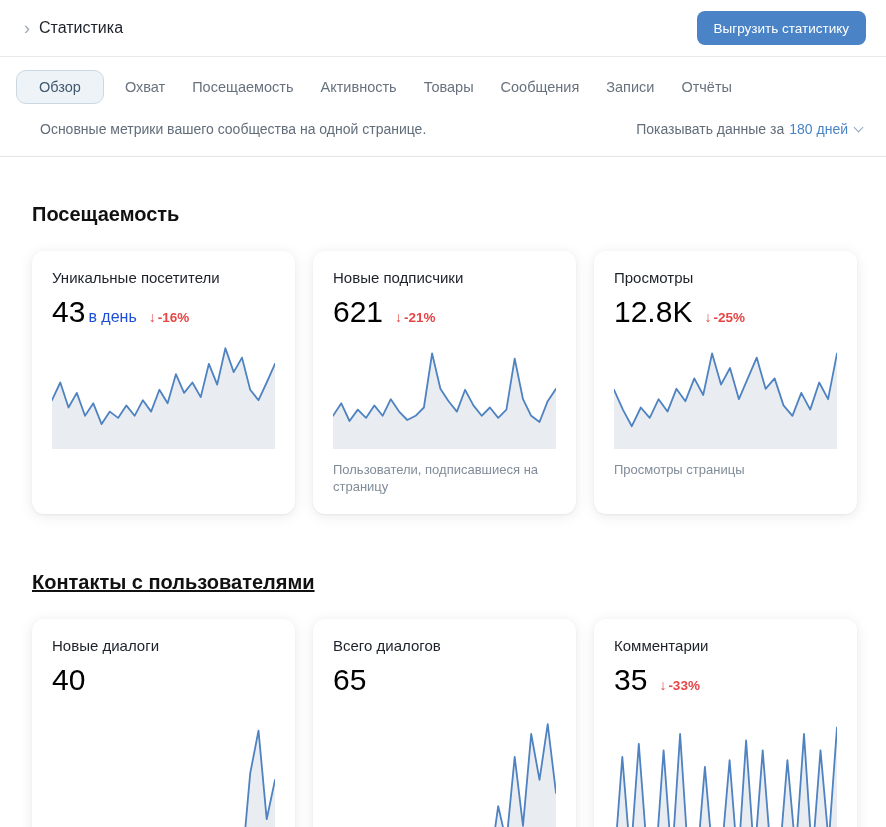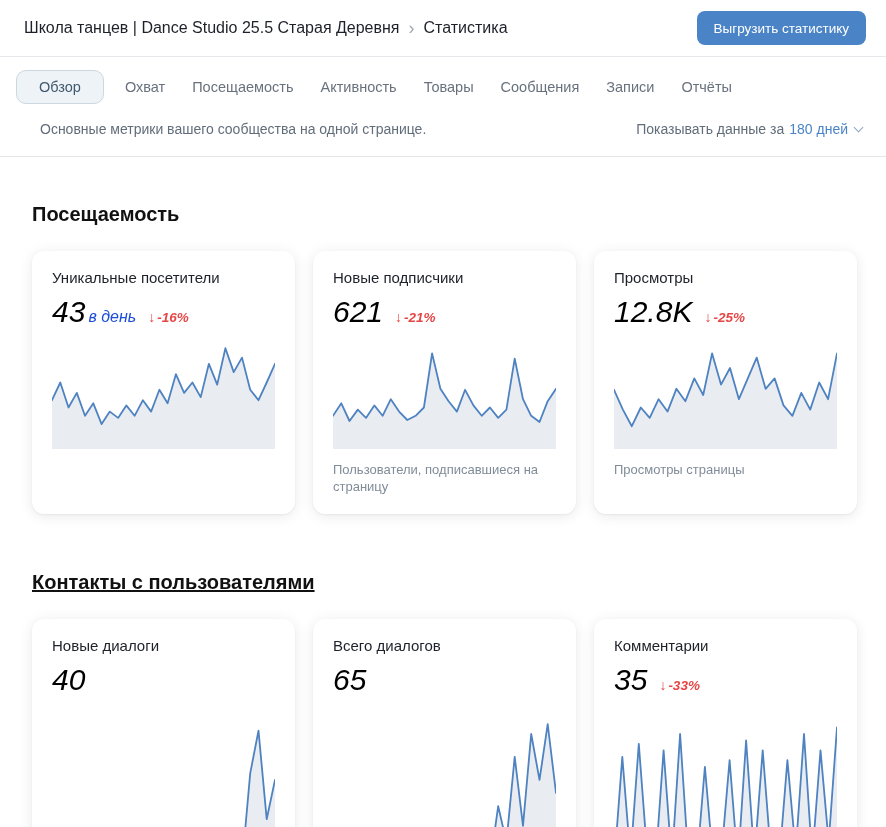--- a/index.html
+++ b/index.html
@@ -48,35 +48,34 @@
   .section-contacts .section-title { margin-top: 57px; text-decoration: underline; }
   .cards { display: flex; gap: 18px; }
   .card {
     width: 263px; background: #fff; border-radius: 12px;
     box-shadow: 0 1px 2px rgba(0,0,0,.05), 0 2px 14px rgba(0,0,0,.09);
     padding: 18px 20px;
   }
   .card.top { height: 263px; }
   .card.bottom { height: 276px; }
   .card-title { font-size: 15px; color: #1d2129; line-height: 18px; }
-  .value-row { display: flex; align-items: baseline; margin-top: 8px; font-style: italic; }
+  .value-row { display: flex; align-items: baseline; margin-top: 8px; }
   .value { font-size: 30px; line-height: 34px; color: #000; }
   .unit { font-size: 16px; color: #1d4ed8; margin-left: 3px; }
   .delta { font-size: 13.5px; color: #e64646; font-weight: 700; margin-left: 12px; display: flex; align-items: baseline; }
   .delta .arrow { margin-right: 2px; font-weight: 400; font-size: 14px; }
   .chart { margin-top: 10px; height: 110px; }
   .card.bottom .chart { height: 170px; }
   .caption { margin-top: 12px; font-size: 13px; line-height: 17px; color: #818c99; }
 </style>
 </head>
 <body>
 
 <div class="header">
   <div class="breadcrumb">
-    <span class="bc-main">Школа танцев | Dance Studio 25.5 Старая Деревня</span>
     <span class="bc-sep">›</span>
     <span class="bc-current">Статистика</span>
   </div>
   <button class="export-btn">Выгрузить статистику</button>
 </div>
 
 <div class="tabs">
   <div class="tab active">Обзор</div>
   <div class="tab">Охват</div>
   <div class="tab">Посещаемость</div>

